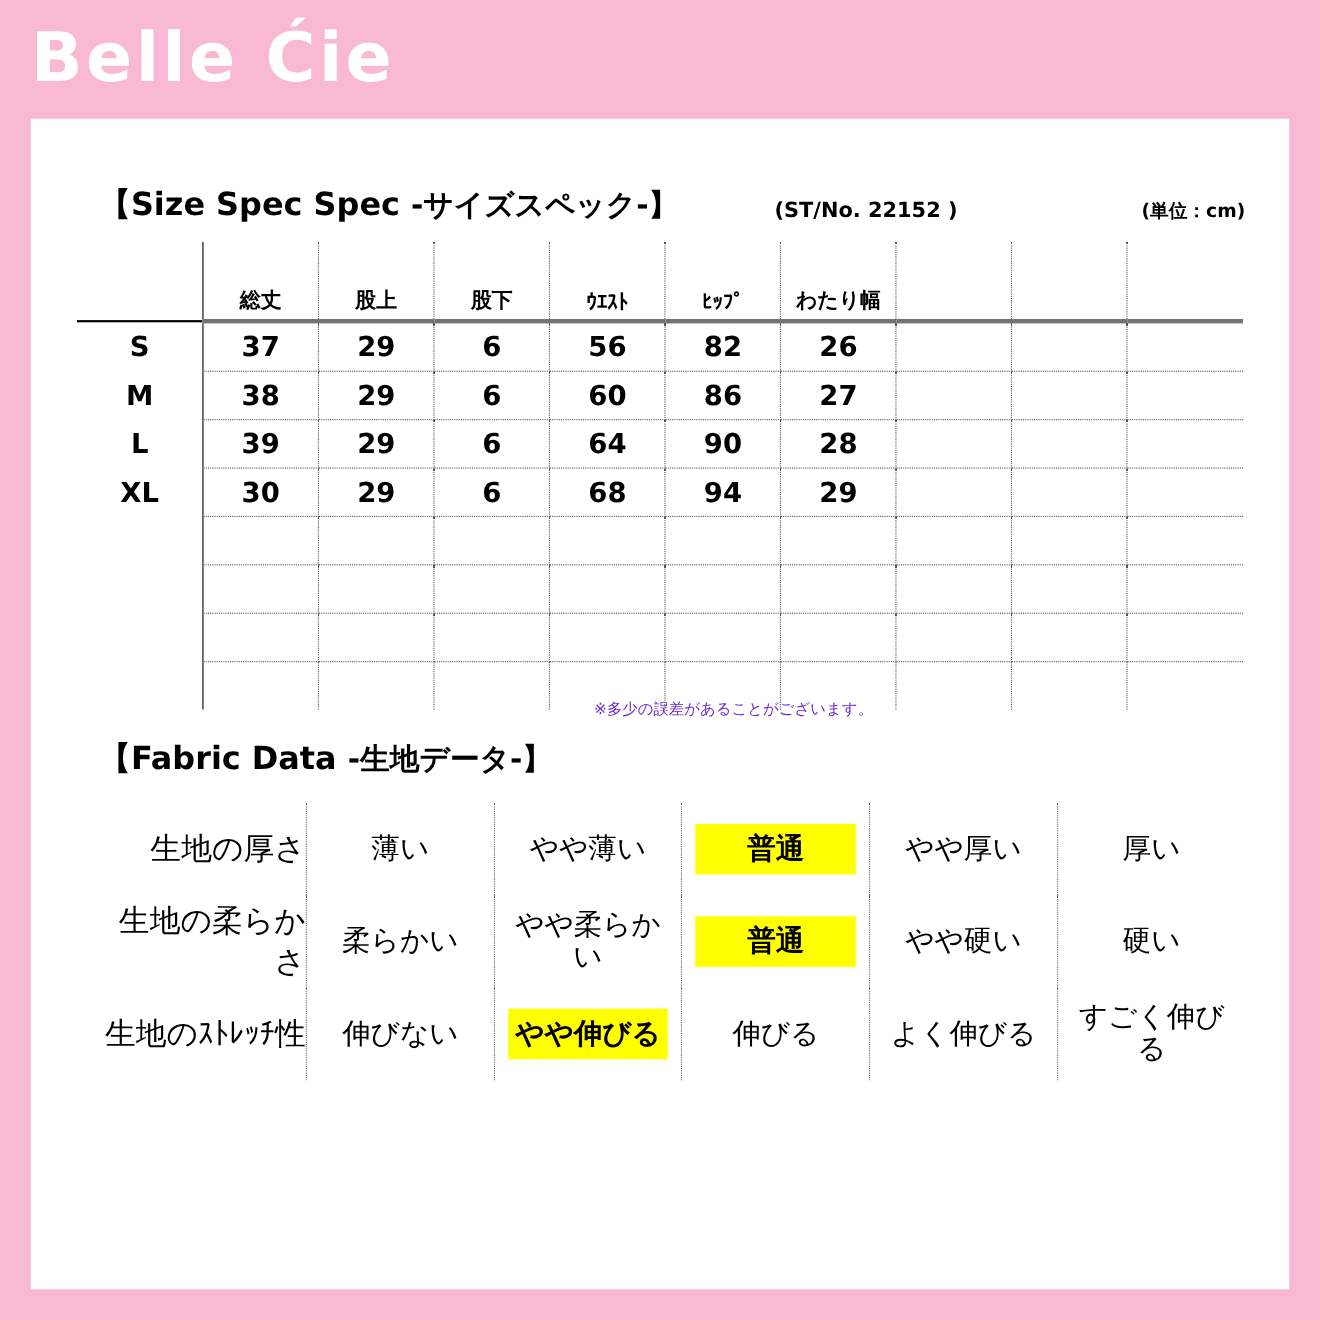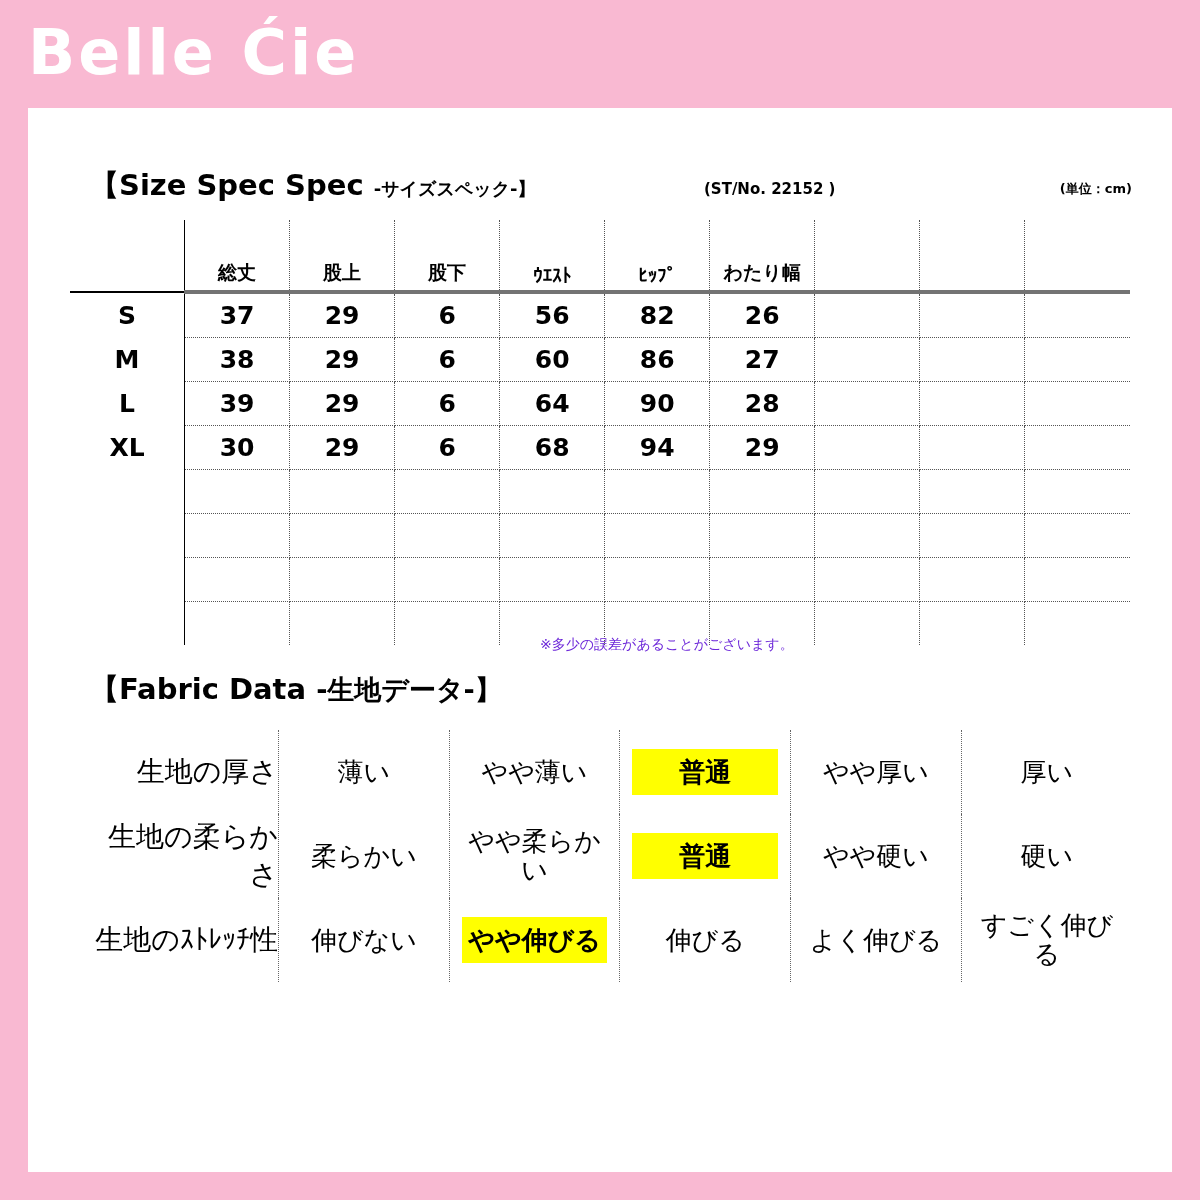--- a/index.html
+++ b/index.html
@@ -45,38 +45,38 @@
   .spec-head {
     position: absolute;
     left: 62px;
     top: 58px;
     font-family: "DejaVu Sans", sans-serif;
     font-weight: bold;
     font-size: 29px;
     color: #000;
     white-space: nowrap;
   }
-  .spec-head .jp { font-size: 18px; }
+  .spec-head .jp { font-size: 27px; }
   .stno {
     position: absolute;
     left: 676px;
     top: 72px;
     font-family: "DejaVu Sans", sans-serif;
     font-weight: bold;
-    font-size: 15px;
+    font-size: 19px;
     color: #000;
     white-space: nowrap;
   }
   .unit {
     position: absolute;
     right: 40px;
     top: 72px;
     font-family: "DejaVu Sans", sans-serif;
     font-weight: bold;
-    font-size: 13px;
+    font-size: 17px;
     color: #000;
     white-space: nowrap;
   }
 
   .spec-table {
     position: absolute;
     left: 42px;
     top: 112px;
     width: 1060px;
     border-collapse: collapse;

